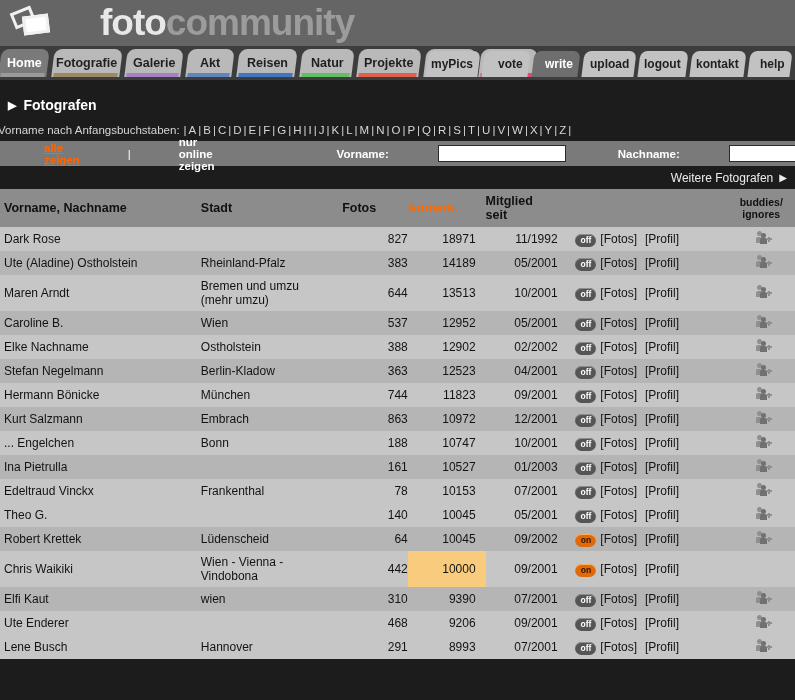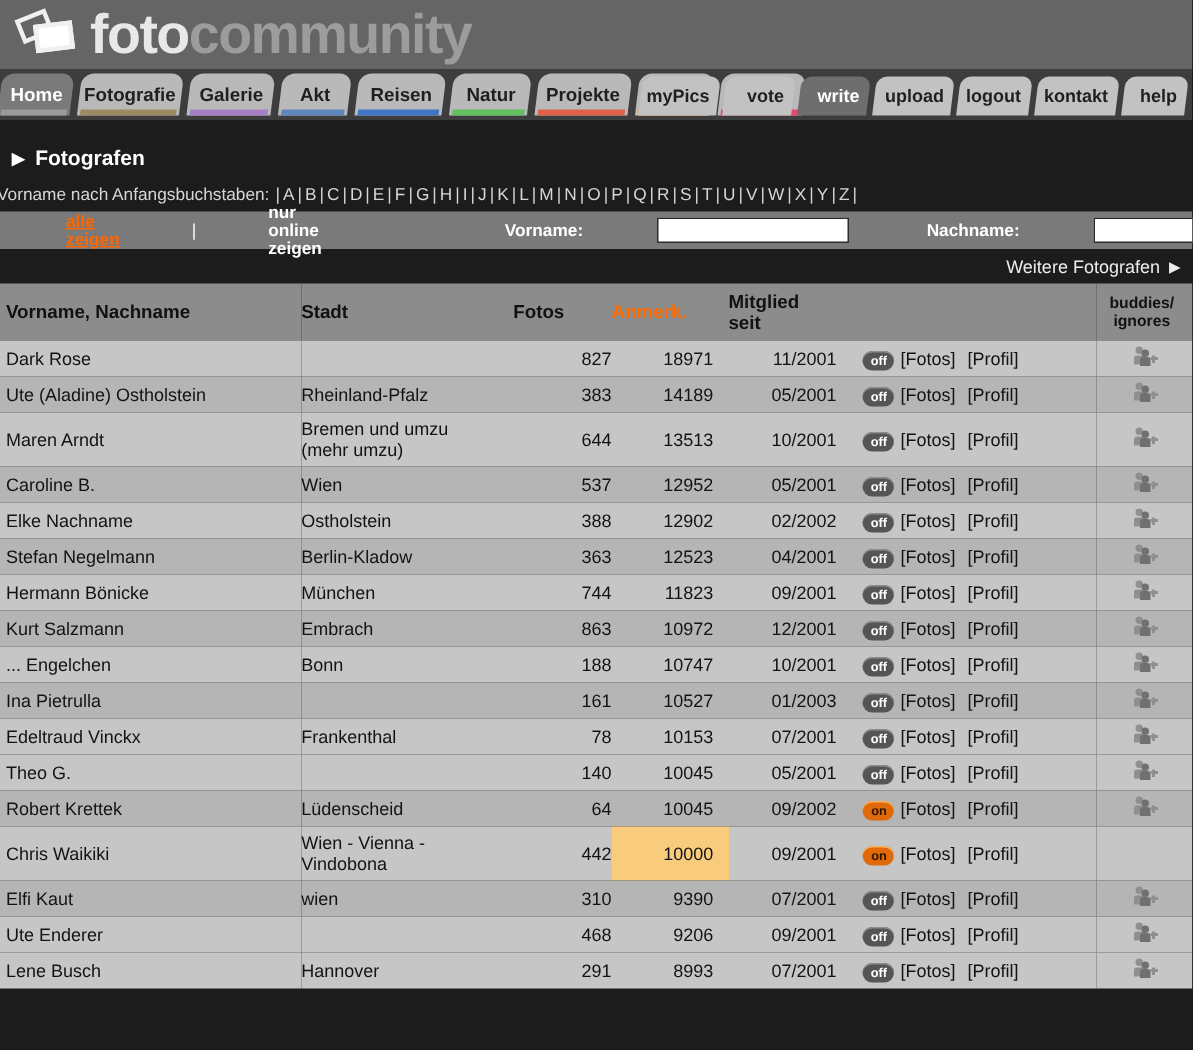--- a/index.html
+++ b/index.html
@@ -14,21 +14,21 @@
 
   
   .masthead {
     position: relative;
     height: 46px;
     background: #656565;
     overflow: hidden;
   }
   .logo-wrap {
     position: absolute; left: 10px; top: 0;
-    display: flex; align-items: center; height: 46px;
+    display: flex; align-items: center; height: 46px; gap: 40px;
   }
   .cam-icon { position: relative; width: 46px; height: 36px; margin-right: 4px; }
   .cam-icon .sq1 {
     position: absolute; left: 2px; top: 4px; width: 22px; height: 17px;
     border: 3px solid #f0f0f0; transform: rotate(-22deg); background: transparent;
   }
   .cam-icon .sq2 {
     position: absolute; left: 13px; top: 10px; width: 26px; height: 19px;
     border: 3px solid #f0f0f0; background: #fff; transform: rotate(-7deg);
   }
@@ -288,21 +288,21 @@
           <span>ignores</span>
         </th>
       </tr>
     </thead>
     <tbody id="table-body">
         <tr class="r-even">
           <td class="c-name">Dark Rose</td>
           <td class="c-city"></td>
           <td class="c-fotos">827</td>
           <td class="c-anm">18971</td>
-          <td class="c-since">11/2001</td>
+          <td class="c-since">11/1992</td>
           <td class="c-state"><span class="badge off">off</span></td>
           <td class="c-links"><a class="lnk">[Fotos]</a><a class="lnk">[Profil]</a></td>
           <td class="c-bud"><span class="budicon"><span class="h1"></span><span class="b1"></span><span class="h2"></span><span class="b2"></span><span class="pv"></span><span class="ph"></span></span></td>
         </tr>
         <tr class="r-odd">
           <td class="c-name">Ute (Aladine) Ostholstein</td>
           <td class="c-city">Rheinland-Pfalz</td>
           <td class="c-fotos">383</td>
           <td class="c-anm">14189</td>
           <td class="c-since">05/2001</td>

